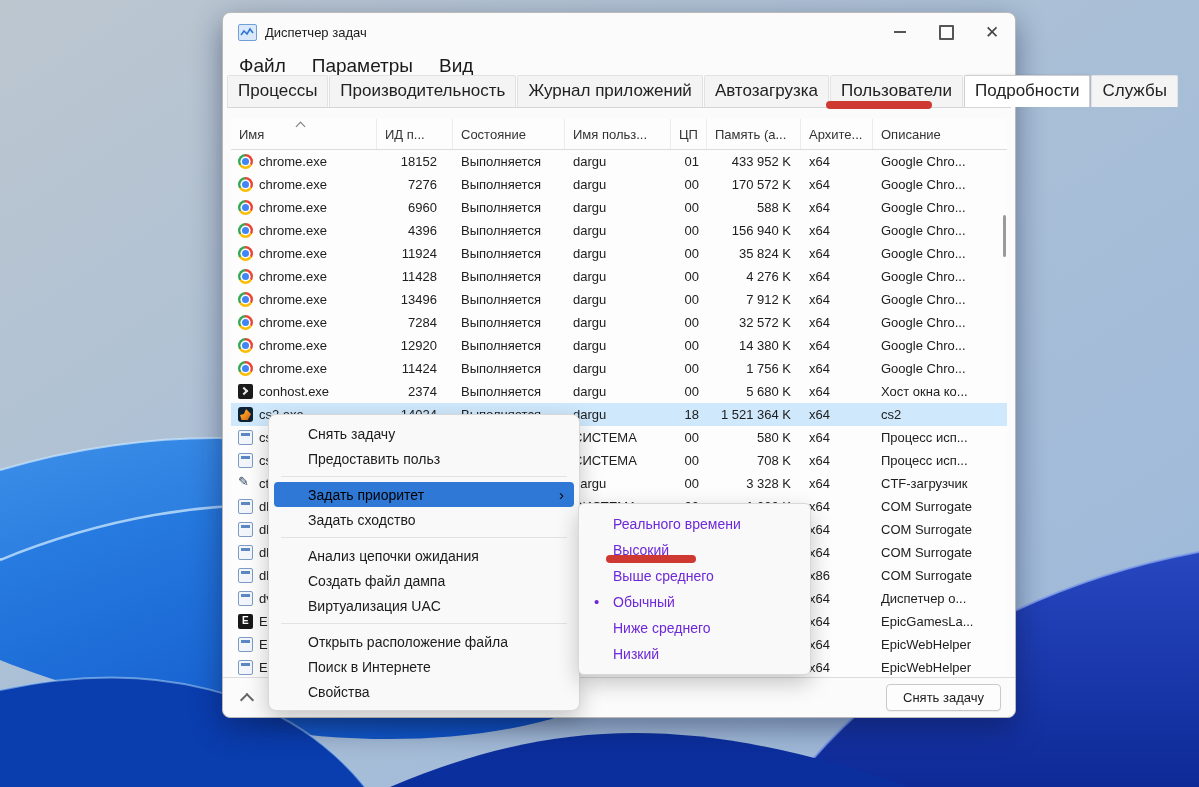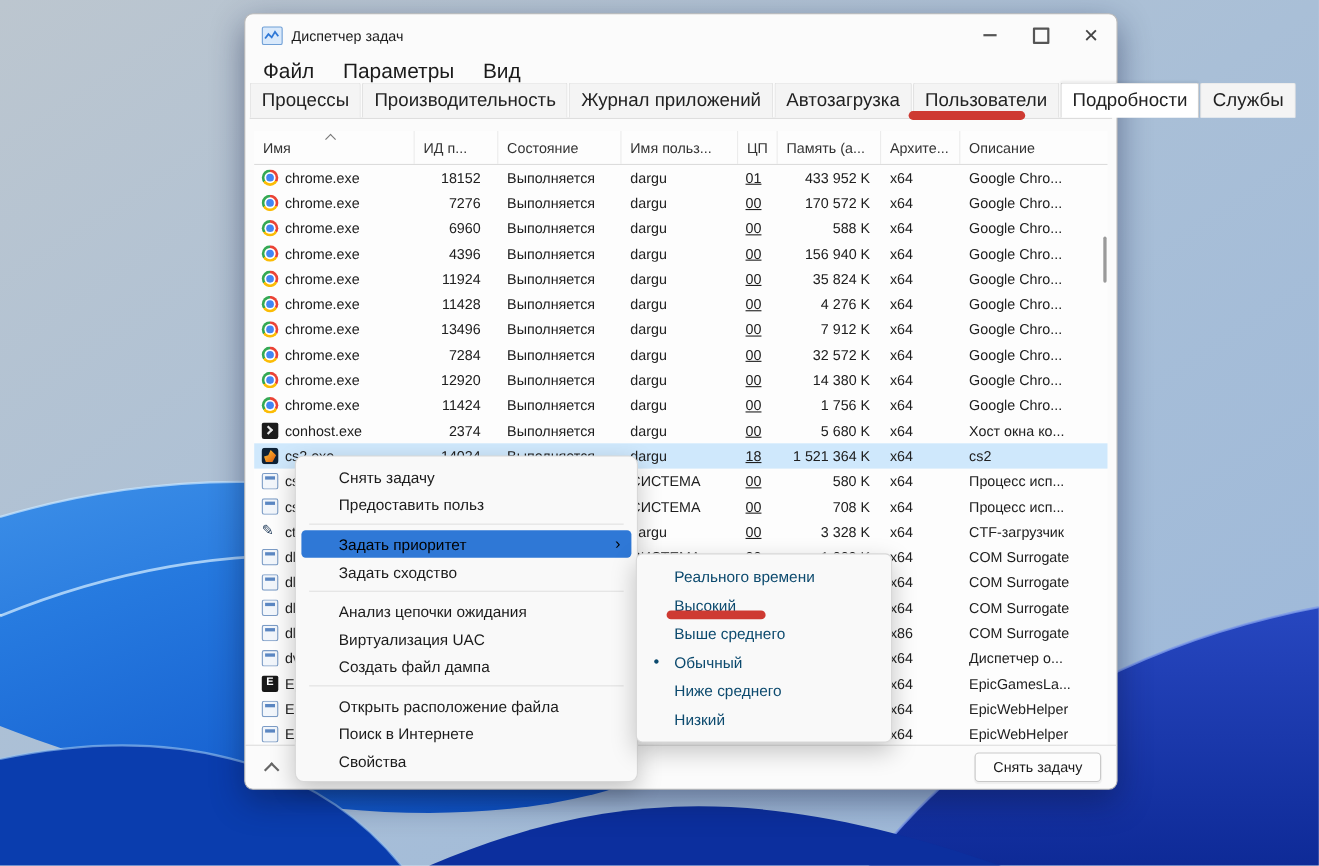--- a/index.html
+++ b/index.html
@@ -31,21 +31,21 @@
   .thead{display:grid;grid-template-columns:146px 76px 112px 106px 36px 94px 72px 1fr;height:30px;border-bottom:1px solid #dcdcdc;color:#333;}
   .th{display:flex;align-items:center;padding-left:8px;border-right:1px solid #ececec;position:relative;white-space:nowrap;overflow:hidden;}
   .th:last-child{border-right:none;}
   .sortmark{position:absolute;left:66px;top:1px;width:7px;height:7px;}
   .sortmark:before{content:"";position:absolute;left:0;top:3px;width:6px;height:6px;border-left:1px solid #777;border-top:1px solid #777;transform:rotate(45deg);}
   .tbody{position:relative;}
   .tr{display:grid;grid-template-columns:146px 76px 112px 106px 36px 94px 72px 1fr;height:23px;align-items:center;white-space:nowrap;}
   .tr.selected{background:#cfe8fc;}
   .td{overflow:hidden;padding-left:8px;}
   .td.num{text-align:right;padding-right:16px;padding-left:0;}
-  .td.cpu{text-align:center;padding-right:8px;padding-left:0;text-decoration:underline;}
+  .td.cpu{text-align:right;padding-right:8px;padding-left:0;}
   .td.mem{text-align:right;padding-right:10px;padding-left:0;}
   .namecell{display:flex;align-items:center;gap:6px;padding-left:7px;}
 
   
   .icn{width:15px;height:15px;flex:0 0 15px;border-radius:3px;position:relative;display:inline-block;}
   .icn.chrome{border-radius:50%;background:conic-gradient(#ea4335 0 33%,#fbbc05 33% 66%,#34a853 66% 100%);}
   .icn.chrome:after{content:"";position:absolute;left:4px;top:4px;width:7px;height:7px;border-radius:50%;background:#4285f4;box-shadow:0 0 0 1.6px #fff;}
   .icn.console{background:#1b1b1b;border-radius:2px;}
   .icn.console:after{content:"";position:absolute;left:3px;top:4px;width:4px;height:4px;border-left:2px solid #e8e8e8;border-bottom:2px solid #e8e8e8;transform:rotate(-135deg);}
   .icn.cs2{background:#0e2236;border-radius:3px;overflow:hidden;}
@@ -71,21 +71,21 @@
     border:1px solid #d8d8d8;border-radius:8px;box-shadow:0 8px 22px rgba(0,0,0,.22);
     padding:6px 0;font-size:14px;color:#1b1b1b;box-sizing:border-box;}
   .ctx-item{height:25px;display:flex;align-items:center;padding-left:34px;position:relative;margin:0 5px;border-radius:4px;}
   .ctx-item.highlighted{background:#2f78d6;color:#000000;}
   .ctx-sep{height:1px;background:#e2e2e2;margin:5px 12px;}
   .sub-arrow{position:absolute;right:10px;font-size:15px;line-height:1;}
 
   
   .sub-menu{position:absolute;left:578px;top:503px;width:233px;z-index:11;background:#f9f9f9;
     border:1px solid #d8d8d8;border-radius:6px;box-shadow:0 8px 22px rgba(0,0,0,.22);
-    padding:7px 0;font-size:14px;color:#0c4a6e;box-sizing:border-box;}
+    padding:7px 0;font-size:14px;color:#6d28d9;box-sizing:border-box;}
   .sub-item{height:26px;display:flex;align-items:center;padding-left:30px;position:relative;margin:0 4px;border-radius:4px;}
   .radio-dot{position:absolute;left:11px;top:4px;font-size:15px;}
 
   
   .annotation{position:absolute;background:#ce3a32;border-radius:4px;z-index:20;}
   .ann-tab{left:826px;top:101px;width:106px;height:8px;}
   .ann-high{left:606px;top:555px;width:90px;height:8px;}
 </style>
 </head>
 <body>
@@ -498,24 +498,24 @@
         <span class="sub-arrow">›</span>
       </div>
       <div class="ctx-item">
         <span>Задать сходство</span>
       </div>
       <div class="ctx-sep"></div>
       <div class="ctx-item">
         <span>Анализ цепочки ожидания</span>
       </div>
       <div class="ctx-item">
+        <span>Создать файл дампа</span>
+      </div>
+      <div class="ctx-item">
         <span>Виртуализация UAC</span>
-      </div>
-      <div class="ctx-item">
-        <span>Создать файл дампа</span>
       </div>
       <div class="ctx-sep"></div>
       <div class="ctx-item">
         <span>Открыть расположение файла</span>
       </div>
       <div class="ctx-item">
         <span>Поиск в Интернете</span>
       </div>
       <div class="ctx-item">
         <span>Свойства</span>

